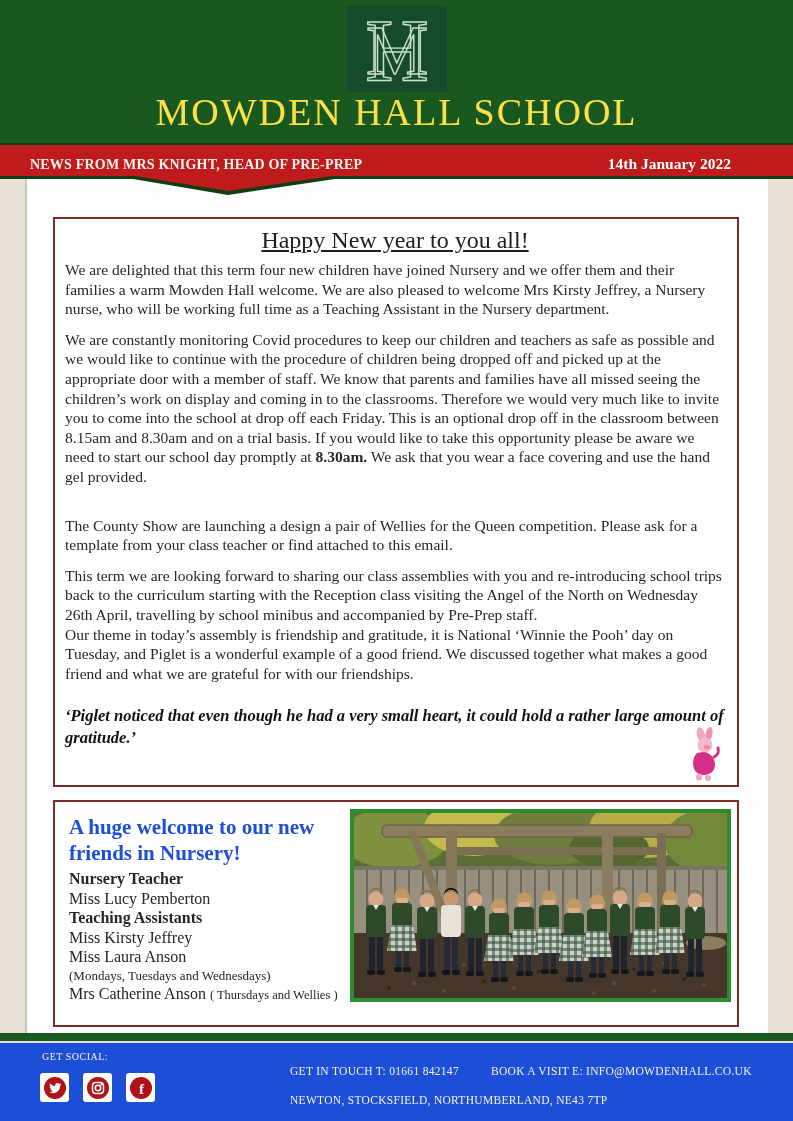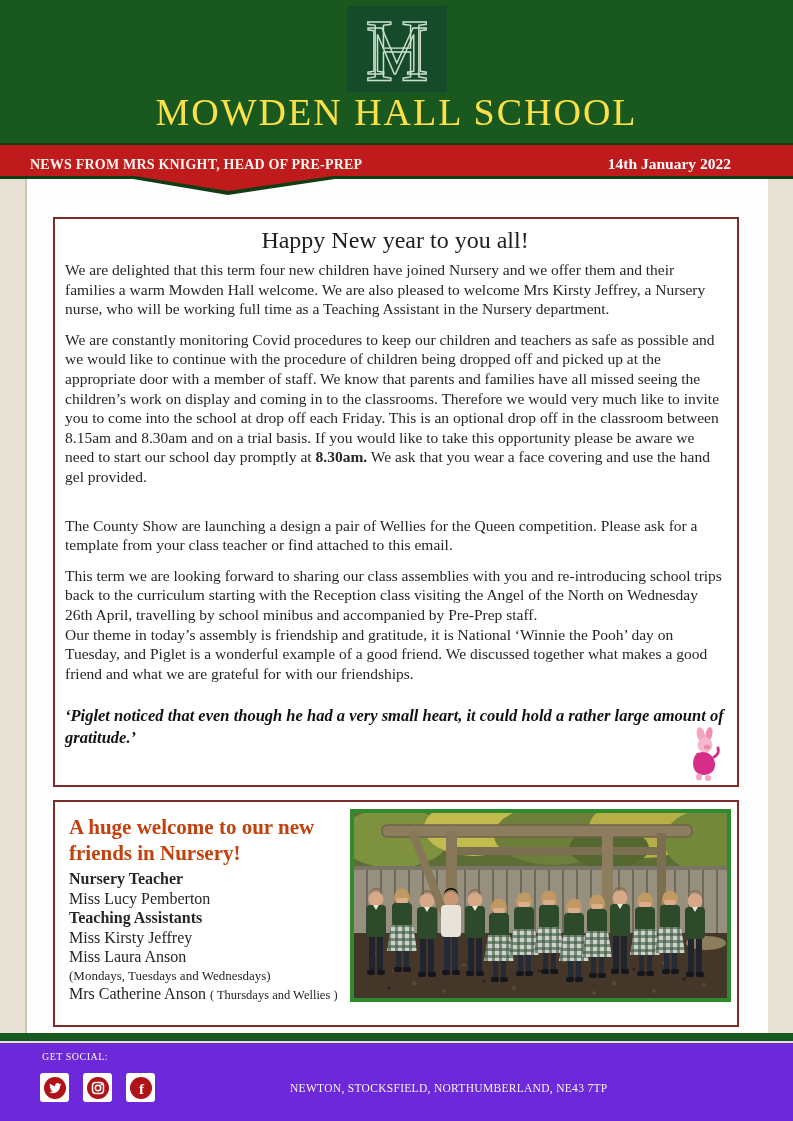--- a/index.html
+++ b/index.html
@@ -19,38 +19,38 @@
   .banner-date { position:absolute; right:62px; color:#ffffff; font-weight:bold; font-size:15.5px; }
   .ribbon-tail { position:absolute; top:172px; left:0; width:793px; height:26px; z-index:5; }
 
   
   .paper { position:absolute; top:175px; left:27px; width:741px; height:858px; background:#fefefe; }
   .paper-divider-l { position:absolute; top:175px; left:25px; width:3px; height:858px; background:#c9c4b6; }
   .paper-divider-r { position:absolute; top:175px; left:766px; width:2px; height:858px; background:#c9c4b6; }
 
   .content-box { position:absolute; background:#ffffff; border:2px solid #7d2a28; }
   .box-main { left:26px; top:42px; width:686px; height:570px; padding:6px 12px 0 10px; }
-  .box-main h1 { text-align:center; font-size:24px; font-weight:normal; color:#1e1e1e; margin:2px 0 6px 0; }
+  .box-main h1 { text-align:center; font-size:24px; font-weight:normal; color:#1e1e1e; margin:2px 0 6px 0;text-decoration:underline; }
   .box-main p { font-size:15.5px; line-height:19.6px; color:#262626; margin:0 0 11px 0; }
   .box-main p.gap-top { margin-top:29px; }
   .box-main p.quote { margin-top:22px; font-style:italic; font-weight:bold; font-size:16.5px; line-height:22px; color:#111; }
   .piglet { position:absolute; right:16px; bottom:4px; }
 
   
   .box-nursery { left:26px; top:625px; width:686px; height:227px; padding:12px 0 0 14px; }
-  .nursery-heading { font-size:21px; font-weight:bold; color:#c2410c; width:295px; line-height:26px; margin-bottom:3px; }
+  .nursery-heading { font-size:21px; font-weight:bold; color:#1d4ed8; width:295px; line-height:26px; margin-bottom:3px; }
   .staff-line { font-size:16px; color:#262626; line-height:19.5px; }
   .staff-line.bold { font-weight:bold; }
   .staff-line.small { font-size:13px; line-height:17px; }
   .staff-note { font-size:12.5px; }
   .photo-frame { position:absolute; left:295px; top:7px; width:381px; height:193px; border:4px solid #2e8b2e; background:#4a3a2c; }
 
   
   .green-bar { position:absolute; top:1033px; left:0; width:793px; height:8px; background:#19591f; }
-  .footer { position:absolute; top:1043px; left:0; width:793px; height:78px; background:#6d28d9; }
+  .footer { position:absolute; top:1043px; left:0; width:793px; height:78px; background:#1d4ed8; }
   .get-social { position:absolute; left:42px; top:8px; color:#f3f6ec; font-size:10px; letter-spacing:0.5px; }
   .social-row { position:absolute; left:40px; top:30px; display:flex; gap:14px; }
   .social-btn { width:29px; height:29px; background:#ffffff; border-radius:3px; display:flex; align-items:center; justify-content:center; cursor:pointer; }
   .footer-right { position:absolute; left:290px; top:22px; color:#f3f6ec; }
   .contact-line { font-size:11.5px; letter-spacing:0.3px; white-space:nowrap; }
   .contact-line .sep { display:inline-block; width:32px; }
   .address-line { font-size:11.5px; letter-spacing:0.3px; margin-top:17px; white-space:nowrap; }
 </style>
 </head>
 <body>
@@ -237,17 +237,20 @@
         </svg>
       </div>
       <div class="social-btn">
         <svg width="24" height="24" viewBox="0 0 24 24">
           <circle cx="12" cy="12" r="11" fill="#b01217"></circle>
           <text x="12.5" y="18" font-family="'Liberation Serif',serif" font-size="15" font-weight="bold" text-anchor="middle" fill="#ffffff">f</text>
         </svg>
       </div>
     </div>
     <div class="footer-right">
+      <div class="contact-line">
+        <span>GET IN  TOUCH T:  01661 842147</span><span class="sep"></span><span>BOOK A VISIT E: INFO@MOWDENHALL.CO.UK</span>
+      </div>
       <div class="address-line">NEWTON, STOCKSFIELD, NORTHUMBERLAND, NE43 7TP</div>
     </div>
   </div>
 
 </div>
 
 </body></html>

